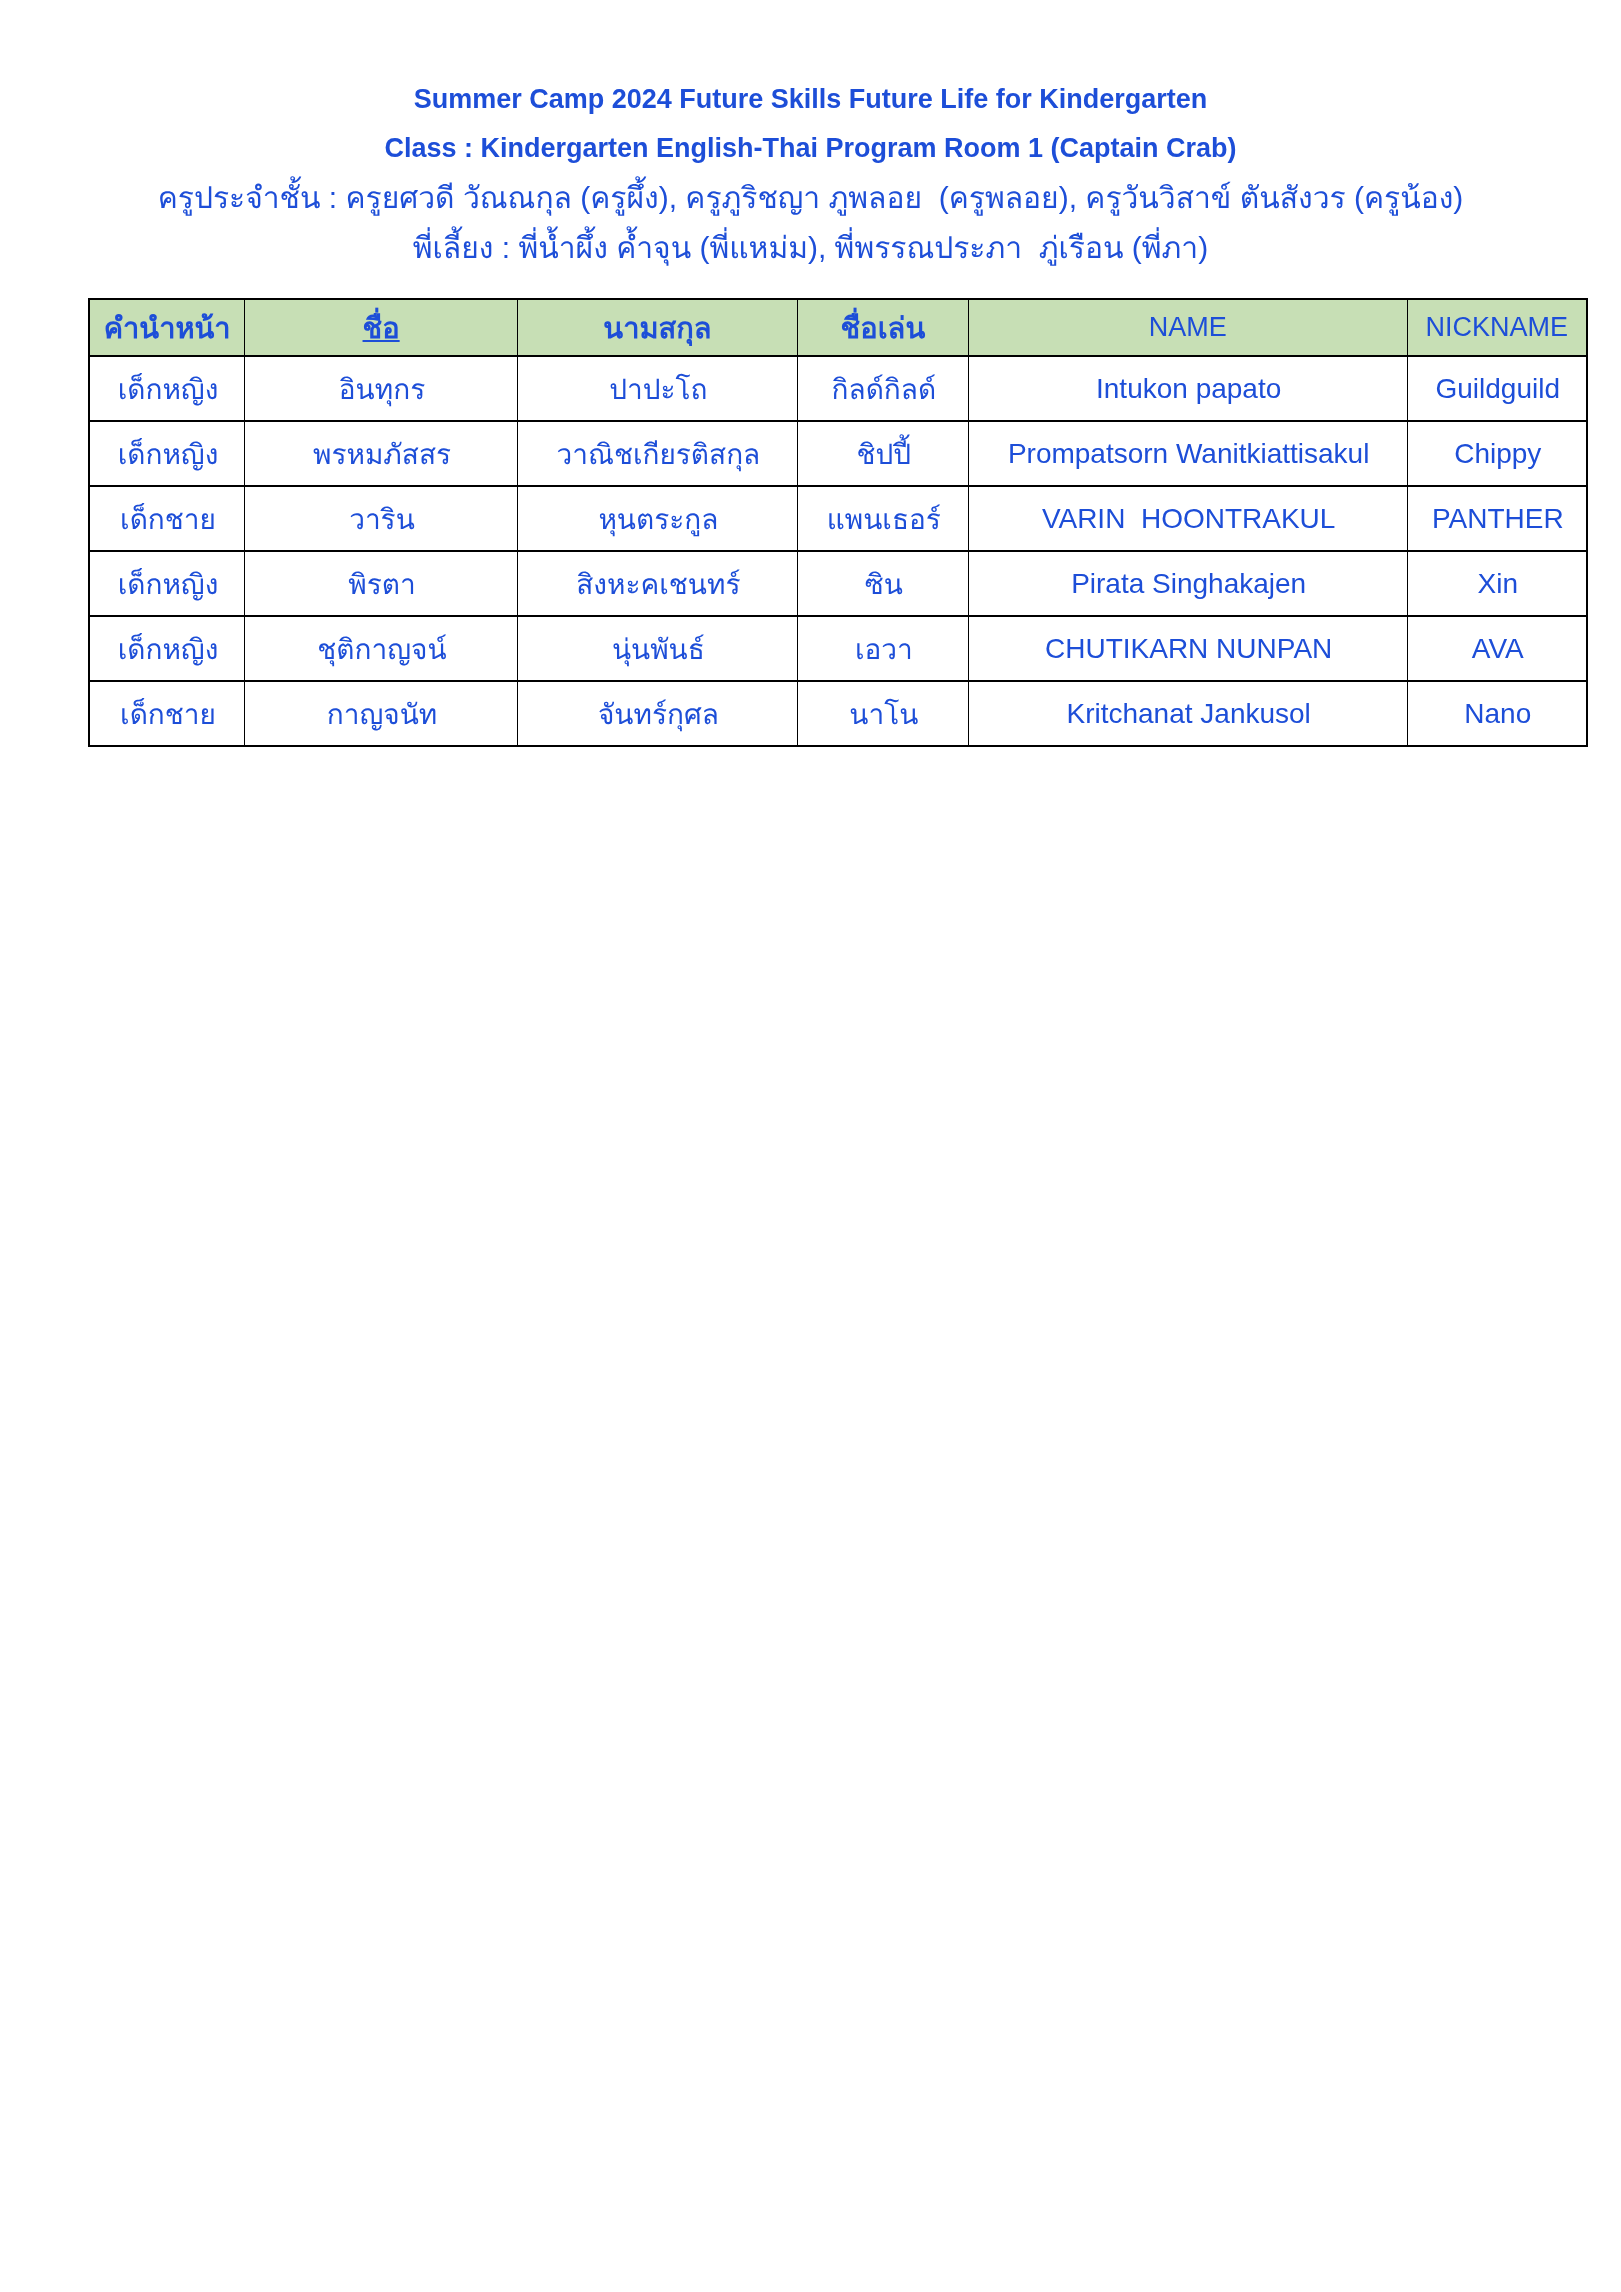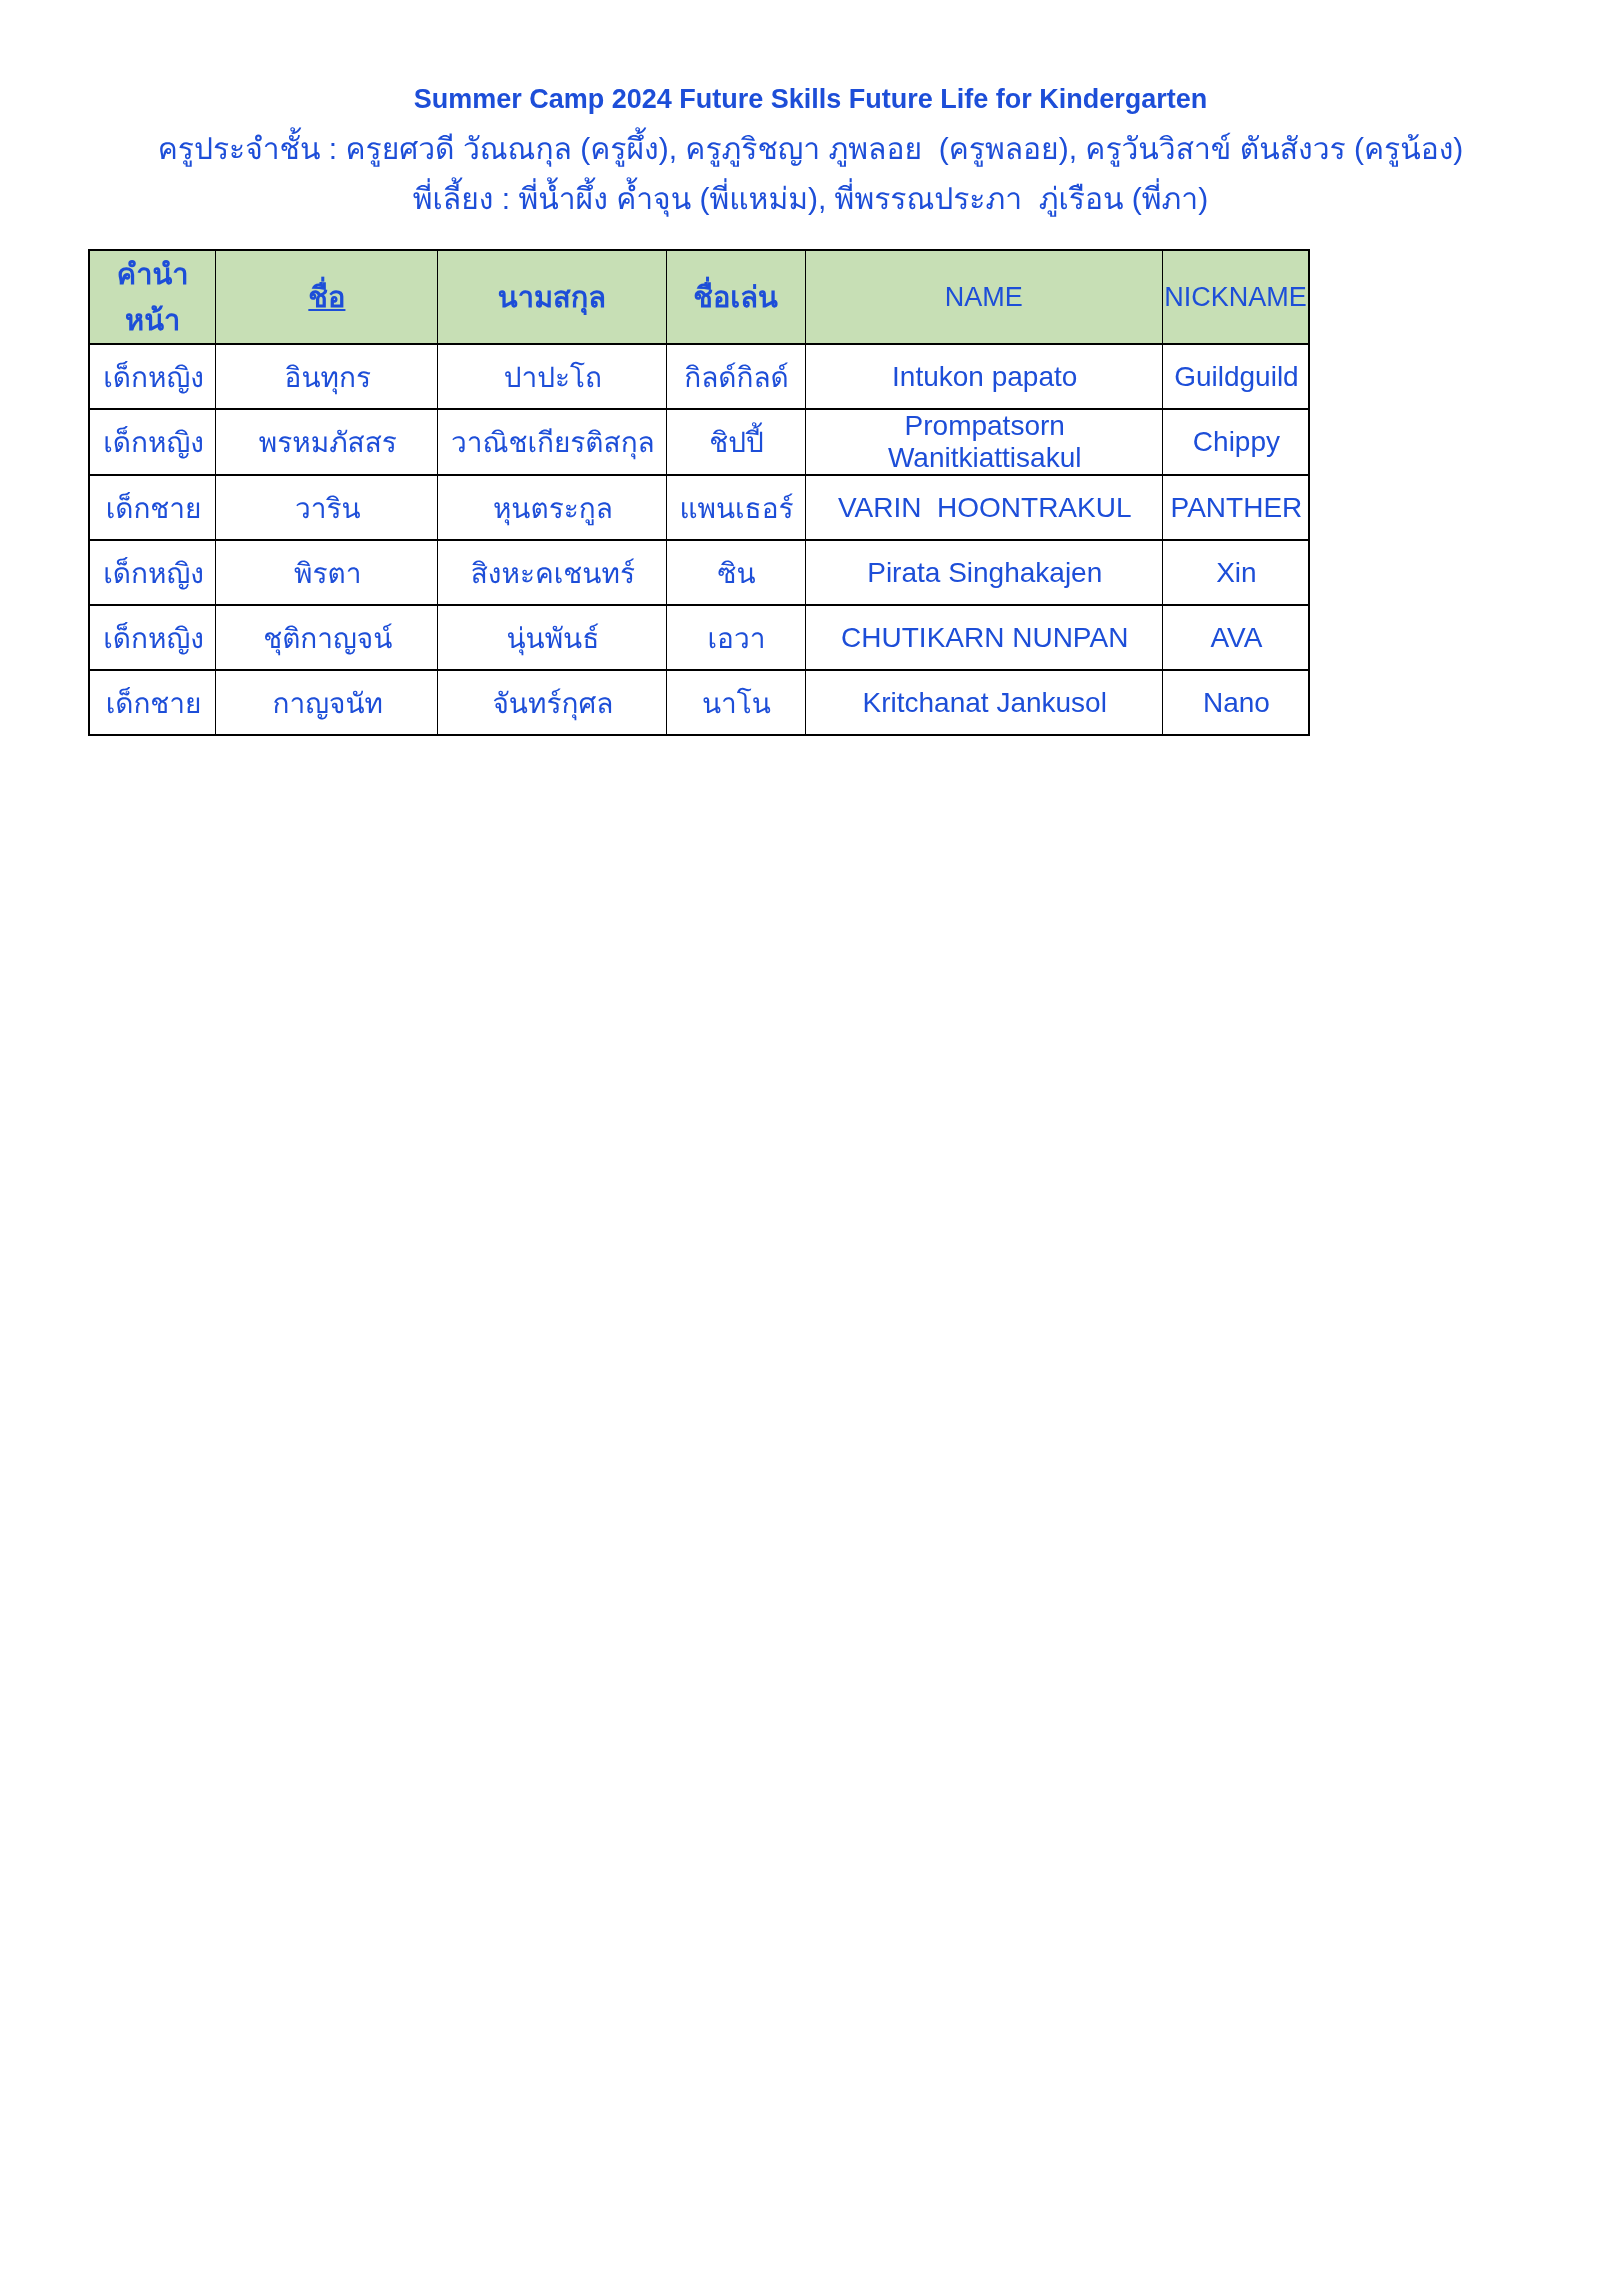--- a/index.html
+++ b/index.html
@@ -24,21 +24,21 @@
     white-space: pre-wrap;
   }
   .thai-line {
     font-size: 30px;
     font-weight: 400;
     line-height: 50px;
     white-space: pre-wrap;
   }
   table.roster {
     margin: 25px 0 0 88px;
-    width: 1222px;
+    width: 1500px;
     border-collapse: collapse;
     table-layout: fixed;
     border: 2.7px solid #000;
   }
   .roster col.c1 { width: 10.4%; }
   .roster col.c2 { width: 18.2%; }
   .roster col.c3 { width: 18.7%; }
   .roster col.c4 { width: 11.4%; }
   .roster col.c5 { width: 29.3%; }
   .roster col.c6 { width: 12.0%; }
@@ -73,20 +73,21 @@
     overflow: hidden;
   }
 </style>
 </head>
 <body>
 
 <div class="page">
 
   <div class="doc-header">
     <div class="title-line">Summer Camp 2024 Future Skills Future Life for Kindergarten</div>
+    <div class="title-line">Class : Kindergarten English-Thai Program Room 1 (Captain Crab)</div>
     <div class="thai-line">ครูประจำชั้น : ครูยศวดี วัณณกุล (ครูผึ้ง), ครูภูริชญา ภูพลอย  (ครูพลอย), ครูวันวิสาข์ ตันสังวร (ครูน้อง)</div>
     <div class="thai-line">พี่เลี้ยง : พี่น้ำผึ้ง ค้ำจุน (พี่แหม่ม), พี่พรรณประภา  ภู่เรือน (พี่ภา)</div>
   </div>
 
   <table class="roster">
     <colgroup>
       <col class="c1">
         <col class="c2">
         <col class="c3">
       <col class="c4">

